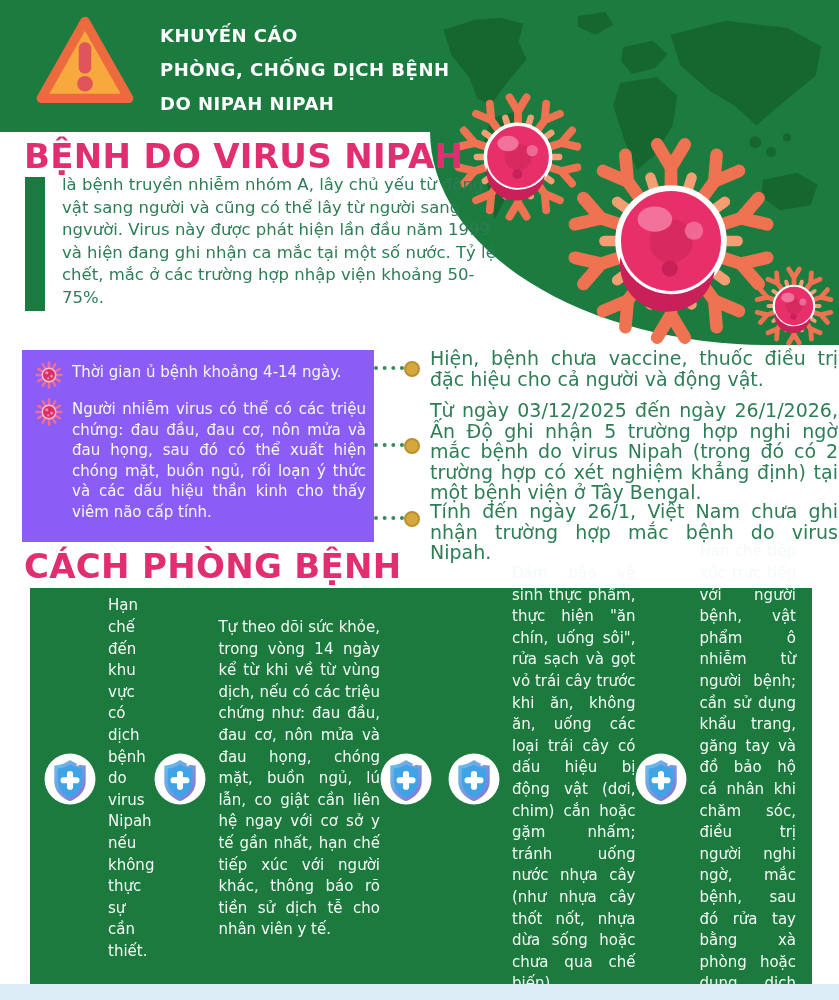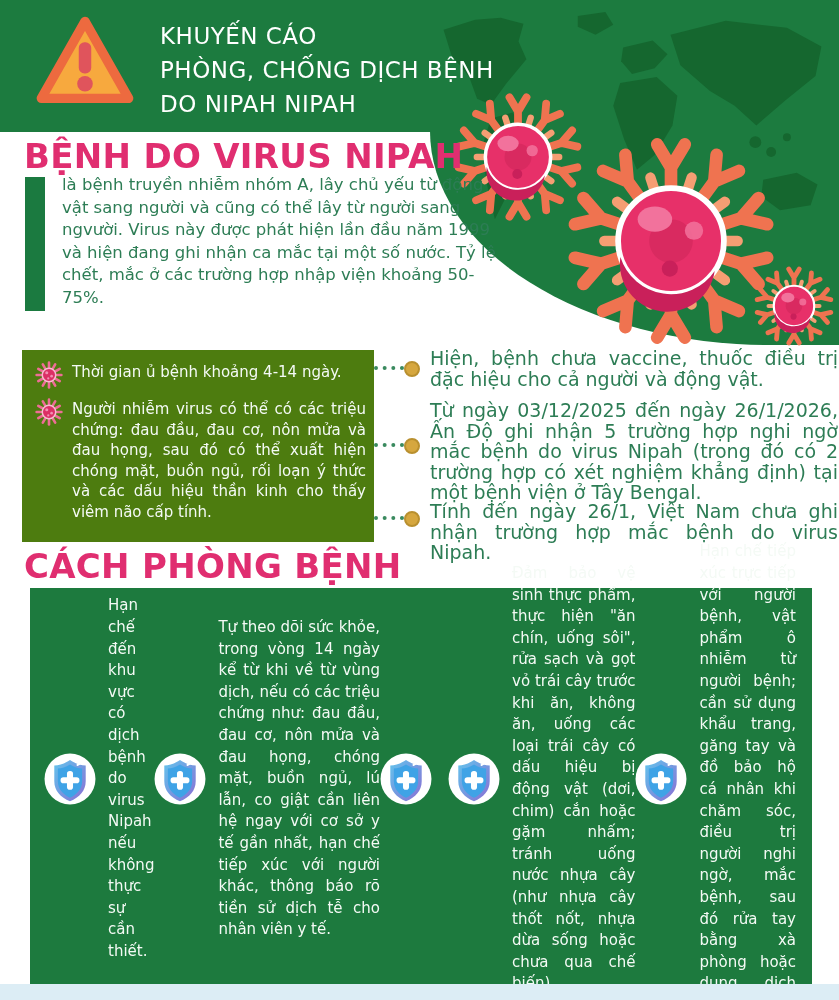--- a/index.html
+++ b/index.html
@@ -9,33 +9,33 @@
   .hero-band{position:absolute;left:0;top:0;width:839px;height:132px;background:#1c7b3f;}
   .hero-bump{position:absolute;left:430px;top:131px;width:409px;height:214px;background:#1c7b3f;
              border-bottom-left-radius:340px 214px;}
   .world-map{position:absolute;left:428px;top:8px;width:408px;height:222px;}
   .map-land{fill:#15672f;}
   .virus{position:absolute;}
   .virus-md{left:447px;top:86px;width:142px;height:142px;}
   .virus-lg{left:556px;top:126px;width:230px;height:230px;}
   .virus-sm{left:750px;top:262px;width:88px;height:88px;}
   .warning{position:absolute;left:33px;top:11px;width:104px;height:104px;}
-  .hero-title{position:absolute;left:160px;top:19px;color:#ffffff;font-weight:normal;
-              font-size:23px;line-height:34px;letter-spacing:.5px;}
+  .hero-title{position:absolute;left:160px;top:19px;color:#ffffff;font-weight:bold;
+              font-size:18px;line-height:34px;letter-spacing:.5px;}
   
   .sec-heading{position:absolute;color:#e02e70;font-weight:bold;font-size:34px;letter-spacing:.3px;}
   .h1{left:24px;top:136px;}
   .h2{left:24px;top:312px;}
   .h3{left:24px;top:546px;}
   
   .sec1-bar{position:absolute;left:25px;top:177px;width:20px;height:134px;background:#1b7a40;}
   .sec1-body{position:absolute;left:62px;top:174px;width:452px;color:#2d7d55;
              font-size:16.5px;line-height:22.6px;}
   
-  .sym-box{position:absolute;left:22px;top:350px;width:352px;height:192px;background:#4d7c0f;
+  .sym-box{position:absolute;left:22px;top:350px;width:352px;height:192px;background:#8b5cf6;
            box-sizing:border-box;padding:12px 8px 10px 12px;}
   .sym-item{display:flex;gap:8px;margin-bottom:9px;}
   .sym-item svg{flex:0 0 30px;width:30px;height:30px;margin-top:-2px;}
   .sym-item p{margin:0;color:#f4faf5;font-size:15px;line-height:20.5px;text-align:justify;}
   .connector{position:absolute;height:0;border-top:4px dotted #3a8a5f;width:30px;left:374px;}
   .c1{top:366px;} .c2{top:443px;} .c3{top:516px;}
   .gold-dot{position:absolute;left:404px;width:12px;height:12px;border-radius:50%;
             background:#d6a73f;border:2px solid #b9902f;}
   .d1{top:361px;} .d2{top:438px;} .d3{top:511px;}
   .side-item{position:absolute;left:430px;width:408px;color:#2d7d55;font-size:19px;

